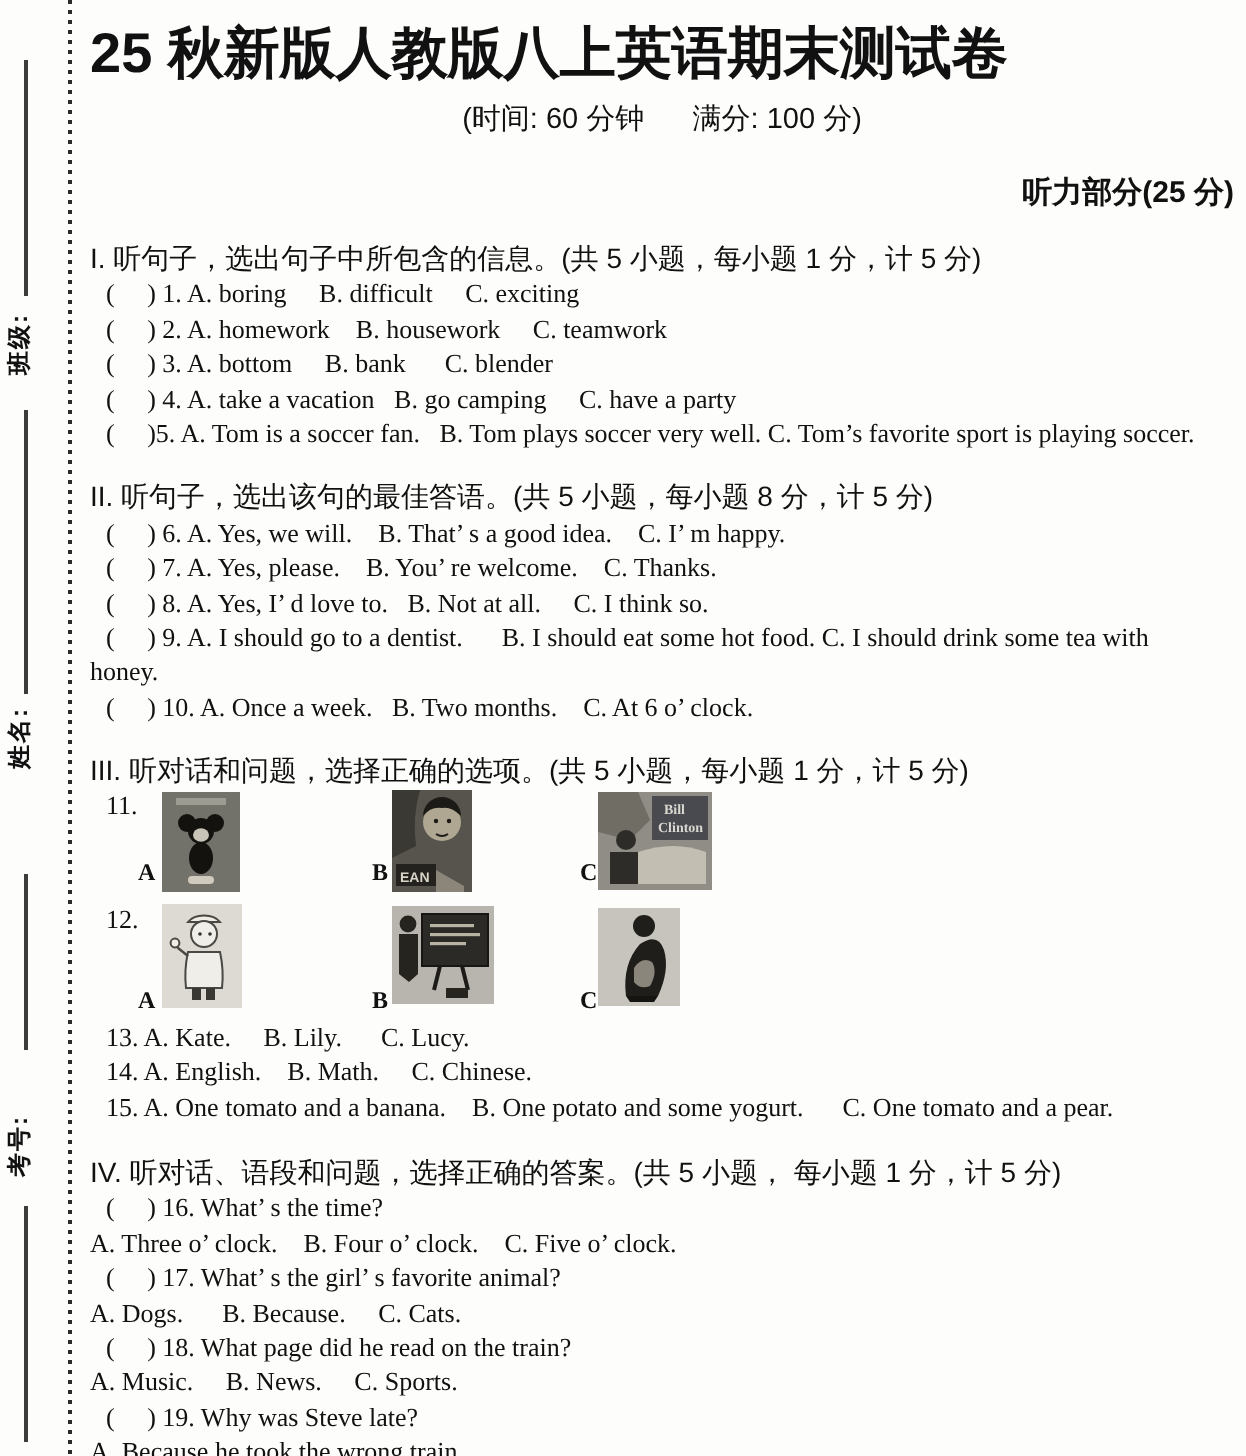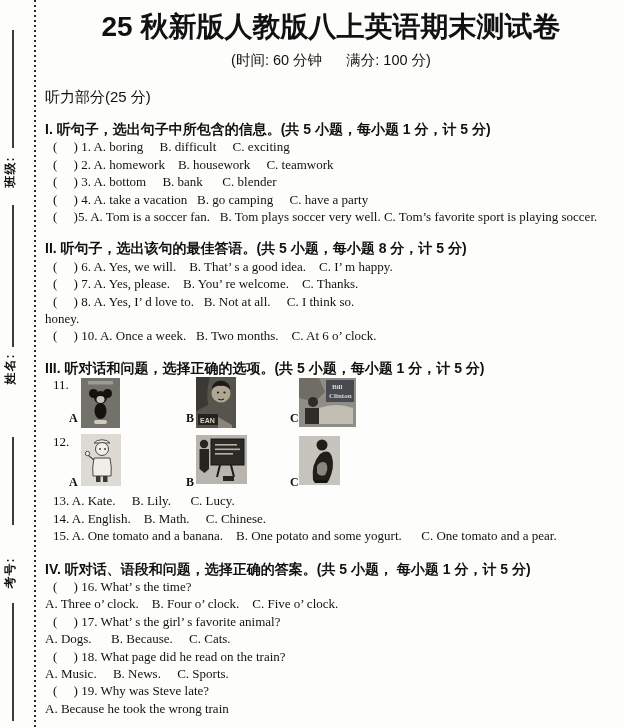--- a/index.html
+++ b/index.html
@@ -26,28 +26,28 @@
   .ml3{top:573px;}
   .dotted-line{
     position:absolute;left:34px;top:0;bottom:0;width:2px;
     background:repeating-linear-gradient(to bottom,#2b2b2b 0 2px,transparent 2px 5px);
   }
   
   .content{position:absolute;left:45px;top:0;width:572px;}
   .line{white-space:pre;line-height:17.4px;}
   .indent{margin-left:8px;}
   .page-title{
-    text-align:center;margin-top:10px;font-size:28px;line-height:34px;font-weight:bold;
+    text-align:left;margin-top:10px;font-size:28px;line-height:34px;font-weight:bold;
     font-family:"Liberation Sans","DejaVu Sans",sans-serif;white-space:nowrap;
   }
   .exam-info{text-align:center;margin-top:6px;font-size:14.5px;line-height:20px;
     font-family:"Liberation Sans","DejaVu Sans",sans-serif;white-space:pre;}
-  .part-heading{text-align:left;margin-top:18px;font-size:15px;line-height:18px;font-weight:normal;
+  .part-heading{text-align:right;margin-top:18px;font-size:15px;line-height:18px;font-weight:bold;
     font-family:"Liberation Sans","DejaVu Sans",sans-serif;}
-  .sec-heading{margin-top:15px;font-size:14px;line-height:17.4px;font-weight:bold;
+  .sec-heading{margin-top:15px;font-size:14px;line-height:17.4px;font-weight:normal;
     font-family:"Liberation Sans","DejaVu Sans",sans-serif;white-space:pre;}
   .sec4{margin-top:16px;}
   
   .img-row{position:relative;margin-left:8px;text-decoration:underline;}
   .row11{height:57px;}
   .row12{height:58px;}
   .img-row .qnum{position:absolute;left:0;top:0;line-height:15px;}
   .img-row figure{margin:0;position:absolute;}
   .img-row svg{display:block;}
   .opt-letter{position:absolute;font-weight:bold;font-size:12px;line-height:13px;}
@@ -74,20 +74,21 @@
   <div class="line indent">(     ) 1. A. boring     B. difficult     C. exciting</div>
   <div class="line indent">(     ) 2. A. homework    B. housework     C. teamwork</div>
   <div class="line indent">(     ) 3. A. bottom     B. bank      C. blender</div>
   <div class="line indent">(     ) 4. A. take a vacation   B. go camping     C. have a party</div>
   <div class="line indent">(     )5. A. Tom is a soccer fan.   B. Tom plays soccer very well. C. Tom’s favorite sport is playing soccer.</div>
 
   <div class="sec-heading">II. 听句子，选出该句的最佳答语。(共 5 小题，每小题 8 分，计 5 分)</div>
   <div class="line indent">(     ) 6. A. Yes, we will.    B. That’ s a good idea.    C. I’ m happy.</div>
   <div class="line indent">(     ) 7. A. Yes, please.    B. You’ re welcome.    C. Thanks.</div>
   <div class="line indent">(     ) 8. A. Yes, I’ d love to.   B. Not at all.     C. I think so.</div>
+  <div class="line indent">(     ) 9. A. I should go to a dentist.      B. I should eat some hot food. C. I should drink some tea with</div>
   <div class="line">honey.</div>
   <div class="line indent">(     ) 10. A. Once a week.   B. Two months.    C. At 6 o’ clock.</div>
 
   <div class="sec-heading">III. 听对话和问题，选择正确的选项。(共 5 小题，每小题 1 分，计 5 分)</div>
 
   <div class="img-row row11">
     <span class="qnum">11.</span>
     <figure style="left:28px;top:1px;" aria-label="Mickey Mouse poster photo">
       <svg width="39" height="50" viewBox="0 0 39 50">
         <rect width="39" height="50" fill="#72716a"></rect>

